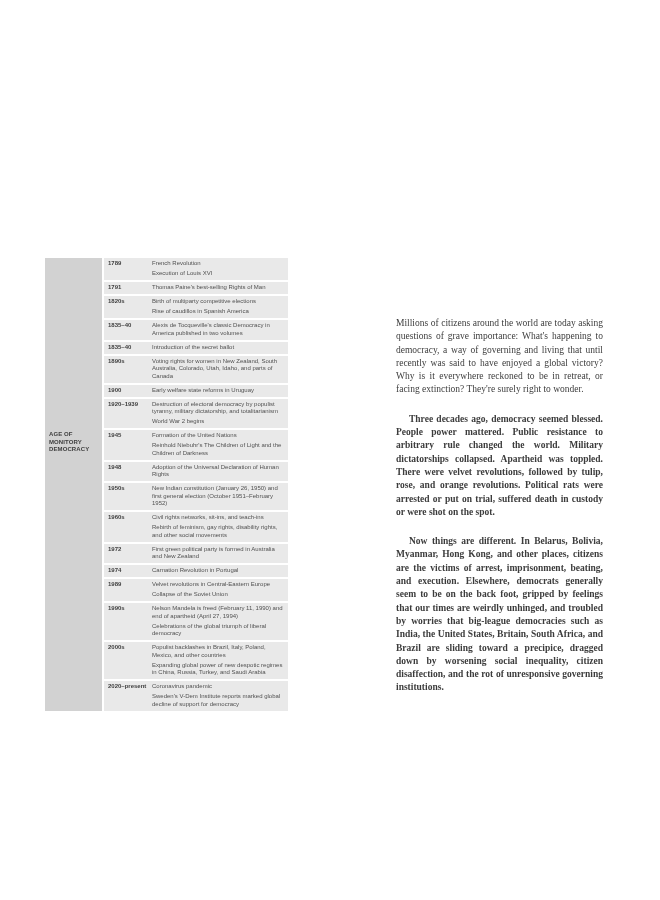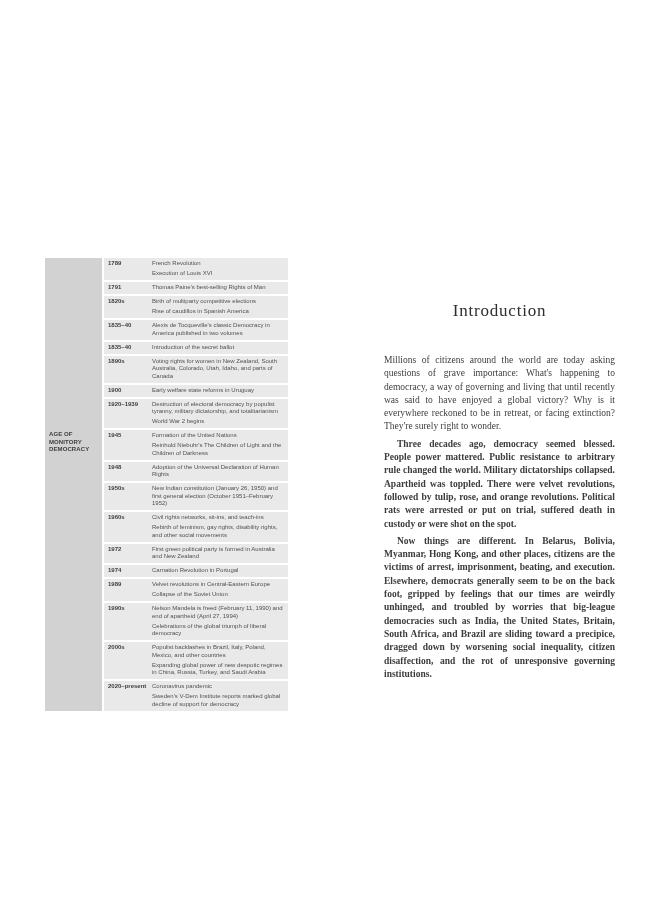--- a/index.html
+++ b/index.html
@@ -39,21 +39,21 @@
   
   .article{
     position:absolute;left:380px;top:301px;width:239px;
     font-family:"Liberation Serif",serif;color:#3a3a3a;
   }
   .chapter-title{
     font-size:17px;font-weight:400;letter-spacing:.8px;
     text-align:center;color:#2e2e2e;margin:0 0 33px 0;
   }
   .article p{
-    margin:4px;font-size:9.5px;line-height:13.3px;
+    margin:16px;font-size:9.5px;line-height:13.3px;
     text-align:justify;color:#3c3c3c;
   }
   .article p.indent{text-indent:13px;font-weight:bold;}
 </style>
 </head>
 <body>
 
 <div>
 
   <div class="timeline">
@@ -175,19 +175,18 @@
           <div class="tyear">2020–present</div>
           <div class="tdesc">
             <div class="tentry">Coronavirus pandemic</div>
             <div class="tentry">Sweden's V-Dem Institute reports marked global decline of support for democracy</div>
           </div>
         </div>
       </div>
   </div>
 
   <div class="article">
-    <h1 class="chapter-title">Introduction</h1>
     <p>Millions of citizens around the world are today asking questions of grave importance: What's happening to democracy, a way of governing and living that until recently was said to have enjoyed a global victory? Why is it everywhere reckoned to be in retreat, or facing extinction? They're surely right to wonder.</p>
     <p class="indent">Three decades ago, democracy seemed blessed. People power mattered. Public resistance to arbitrary rule changed the world. Military dictatorships collapsed. Apartheid was toppled. There were velvet revolutions, followed by tulip, rose, and orange revolutions. Political rats were arrested or put on trial, suffered death in custody or were shot on the spot.</p>
     <p class="indent">Now things are different. In Belarus, Bolivia, Myanmar, Hong Kong, and other places, citizens are the victims of arrest, imprisonment, beating, and execution. Elsewhere, democrats generally seem to be on the back foot, gripped by feelings that our times are weirdly unhinged, and troubled by worries that big-league democracies such as India, the United States, Britain, South Africa, and Brazil are sliding toward a precipice, dragged down by worsening social inequality, citizen disaffection, and the rot of unresponsive governing institutions.</p>
   </div>
 
 </div>
 
 </body></html>

